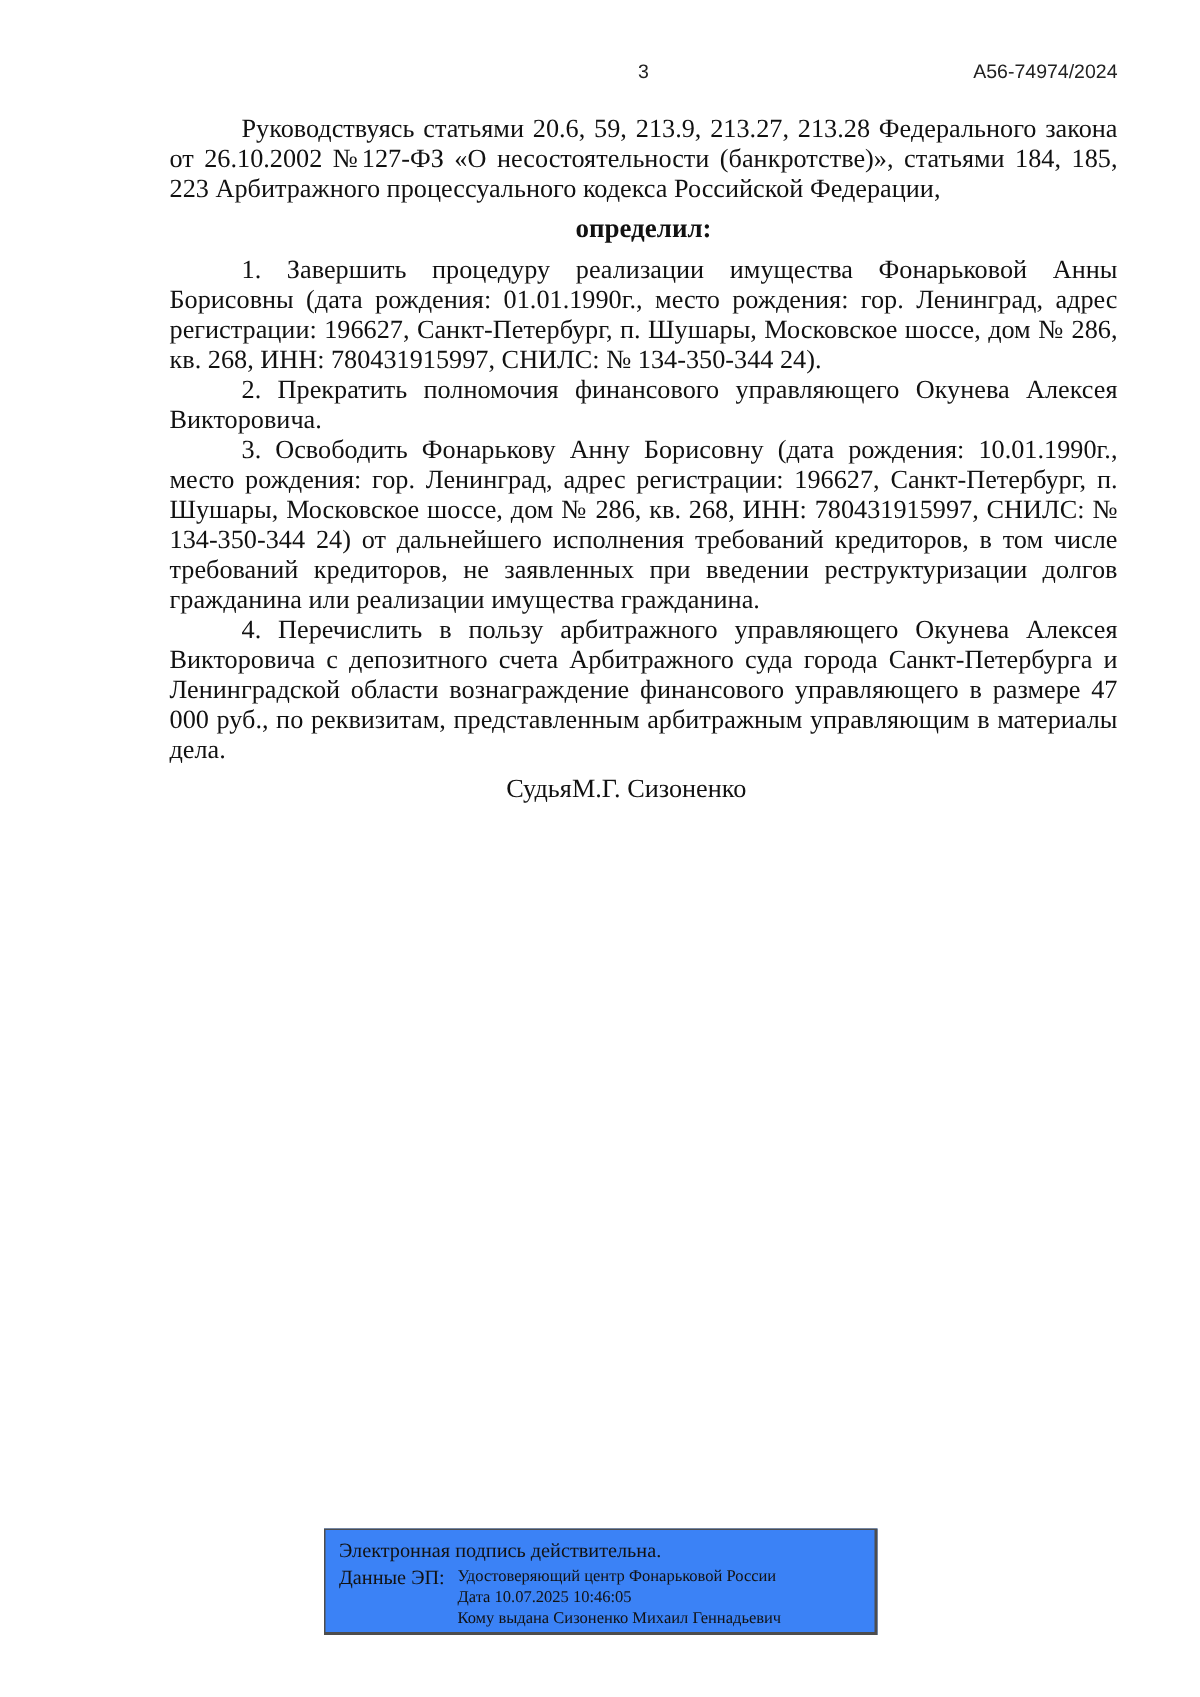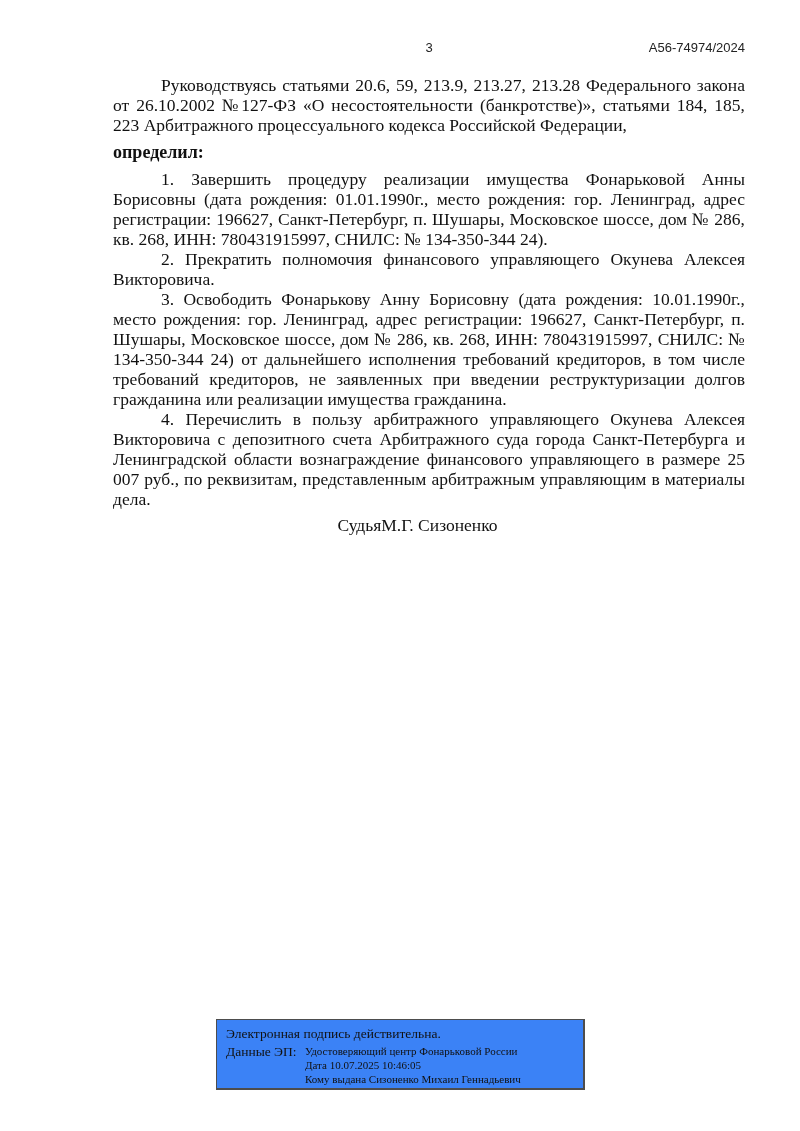--- a/index.html
+++ b/index.html
@@ -39,21 +39,21 @@
     font-size: 17.5px;
     line-height: 20px;
     text-align: justify;
     text-indent: 48px;
     color: #111;
   }
   .ruling-heading {
     font-size: 18px;
     line-height: 20px;
     font-weight: bold;
-    text-align: left;
+    text-align: center;
     margin: 7px 0 7px 0;
     color: #111;
   }
   .signature-row {
     margin-top: 6px;
     display: flex;
     justify-content: center;
     font-size: 17.5px;
     line-height: 20px;
     color: #111;
@@ -103,21 +103,21 @@
   </div>
 
   <div class="body-text">
     <p>Руководствуясь статьями 20.6, 59, 213.9, 213.27, 213.28 Федерального закона от 26.10.2002 №127-ФЗ «О несостоятельности (банкротстве)», статьями 184, 185, 223 Арбитражного процессуального кодекса Российской Федерации,</p>
 
     <div class="ruling-heading">определил:</div>
 
     <p>1. Завершить процедуру реализации имущества Фонарьковой Анны Борисовны (дата рождения: 01.01.1990г., место рождения: гор. Ленинград, адрес регистрации: 196627, Санкт-Петербург, п. Шушары, Московское шоссе, дом № 286, кв. 268, ИНН: 780431915997, СНИЛС: № 134-350-344 24).</p>
     <p>2. Прекратить полномочия финансового управляющего Окунева Алексея Викторовича.</p>
     <p>3. Освободить Фонарькову Анну Борисовну (дата рождения: 10.01.1990г., место рождения: гор. Ленинград, адрес регистрации: 196627, Санкт-Петербург, п. Шушары, Московское шоссе, дом № 286, кв. 268, ИНН: 780431915997, СНИЛС: № 134-350-344 24) от дальнейшего исполнения требований кредиторов, в том числе требований кредиторов, не заявленных при введении реструктуризации долгов гражданина или реализации имущества гражданина.</p>
-    <p>4. Перечислить в пользу арбитражного управляющего Окунева Алексея Викторовича с депозитного счета Арбитражного суда города Санкт-Петербурга и Ленинградской области вознаграждение финансового управляющего в размере 25 007 руб., по реквизитам, представленным арбитражным управляющим в материалы дела.</p>
+    <p>4. Перечислить в пользу арбитражного управляющего Окунева Алексея Викторовича с депозитного счета Арбитражного суда города Санкт-Петербурга и Ленинградской области вознаграждение финансового управляющего в размере 47 000 руб., по реквизитам, представленным арбитражным управляющим в материалы дела.</p>
   </div>
 
   <div class="signature-row">
     <span class="signature-role">Судья</span>
     <span class="signature-name">М.Г. Сизоненко</span>
   </div>
 
 </div>
 
 <div class="stamp">

